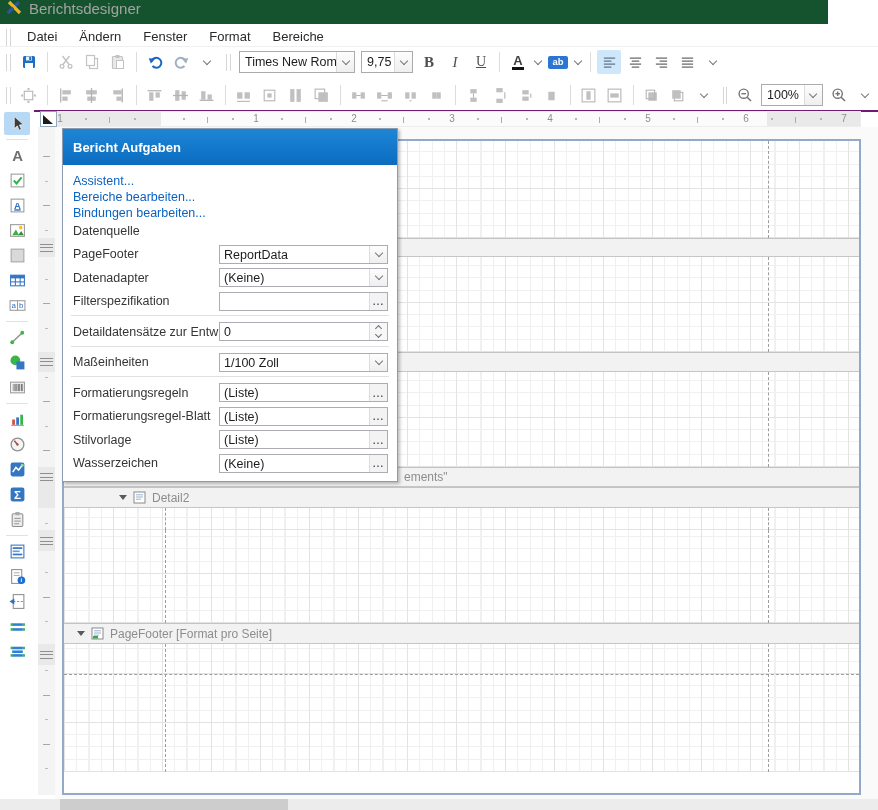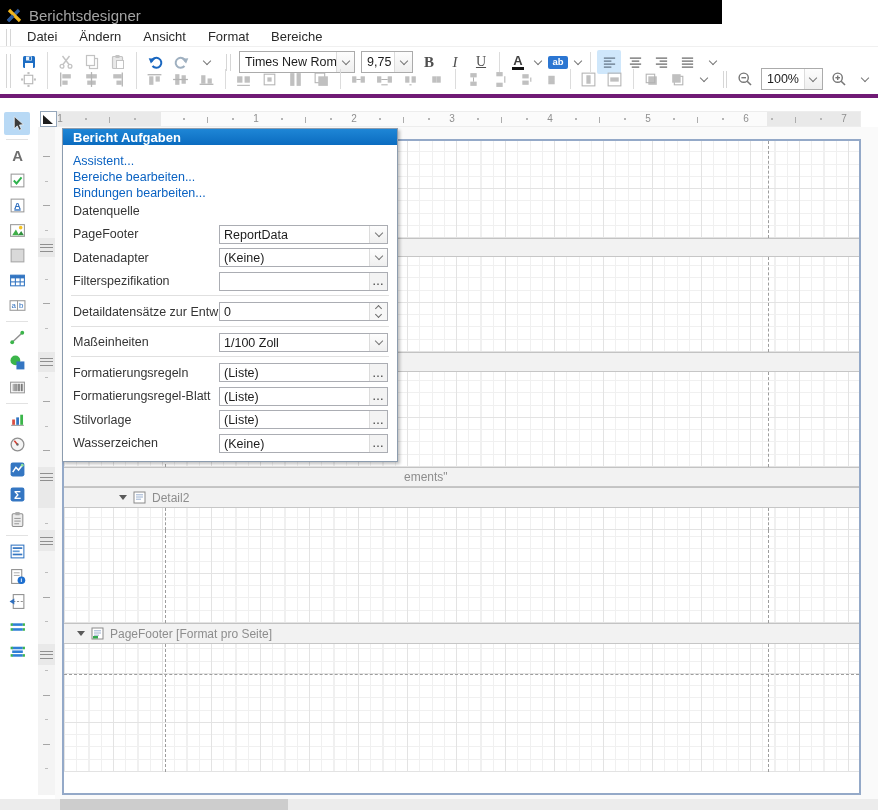--- a/index.html
+++ b/index.html
@@ -1,28 +1,28 @@
 <!DOCTYPE html>
 <html><head>
 <meta charset="utf-8">
 <style>
   html,body{margin:0;padding:0}
   body{width:878px;height:810px;position:relative;overflow:hidden;background:#fff;
        font-family:"Liberation Sans",sans-serif;-webkit-font-smoothing:antialiased}
   
-  .titlebar{position:absolute;left:0;top:0;width:722px;height:24px;background:#000000;display:flex;align-items:flex-end}
+  .titlebar{position:absolute;left:0;top:0;width:828px;height:24px;background:#14532d;display:flex;align-items:flex-start}
   .titlebar .appicon{margin:0 7px 0 6px;display:flex}
   .titlebar .title{font-size:15px;color:#a3a3a3}
   .menubar{position:absolute;left:0;top:24px;width:878px;height:22px;display:flex;align-items:flex-end;font-size:13px;color:#2a2a2a}
   .menu-item{padding:2px 11px;cursor:default}
   .grip{width:3px;height:17px;border-left:1px solid #d6d6d6;border-right:1px solid #d6d6d6;margin:0 5px 0 6px}
   
   .tb{position:absolute;left:0;width:878px;height:30px;display:flex;align-items:center}
   .tb1{top:46px;border-top:1px solid #f0f0f0}
-  .tb2{top:64px;border-bottom:4px solid #701a75}
+  .tb2{top:80px;border-bottom:2px solid #701a75}
   .tbtn{min-width:24px;height:24px;display:flex;align-items:center;justify-content:center;border-radius:2px;margin:0 1px}
   .tbtn.sel{background:#cfe7fb}
   .tsep{width:1px;height:20px;background:#dcdcdc;margin:0 5px}
   .chev{width:5px;height:5px;border-right:1.6px solid #777;border-bottom:1.6px solid #777;transform:rotate(45deg);margin-top:-3px}
   .tcombo{height:22px;border:1px solid #ababab;background:#fff;display:flex;align-items:stretch;box-sizing:border-box;margin:0 3px}
   .tcombo .val{font-size:12.5px;color:#1c1c1c;padding:3px 5px 0 5px;flex:1;white-space:nowrap;overflow:hidden}
   .cbtn{width:17px;border-left:1px solid #dcdcdc;background:linear-gradient(#fdfdfd,#efefef);display:flex;align-items:center;justify-content:center}
   .glyph-b{font-family:"Liberation Serif",serif;font-weight:bold;font-size:15px;color:#4f4f4f}
   .glyph-i{font-family:"Liberation Serif",serif;font-style:italic;font-size:15px;color:#4f4f4f}
   .glyph-u{font-family:"Liberation Serif",serif;font-size:14px;color:#4f4f4f;text-decoration:underline}
@@ -55,21 +55,21 @@
     repeating-linear-gradient(90deg,#f0f0f0 0 1px,transparent 1px 12.25px),
     repeating-linear-gradient(0deg,#f0f0f0 0 1px,transparent 1px 12.25px);background-color:#fff}
   .vdash{position:absolute;top:0;bottom:0;width:0;border-left:1px dashed #9d9d9d}
   .hdash{position:absolute;left:0;right:0;height:0;border-top:1px dashed #9d9d9d}
   .band-caption{position:relative;background:#f2f2f2;border-top:1px solid #c3c3c3;border-bottom:1px solid #c6c6c6;box-sizing:border-box;display:flex;align-items:center;color:#8d8d8d;font-size:12px;white-space:nowrap}
   .cap-tri{width:0;height:0;border-left:4px solid transparent;border-right:4px solid transparent;border-top:5px solid #5a5a5a;margin-right:6px}
   .cap-icon{margin-right:6px;display:flex}
   .cap-partial{position:absolute;font-size:12px;color:#8d8d8d}
   
   .spanel{position:absolute;left:62px;top:128px;width:336px;background:#fff;border:1px solid #8c9cae;box-shadow:2px 2px 3px rgba(0,0,0,.25);box-sizing:border-box;z-index:8}
-  .sp-header{height:16px;background:linear-gradient(#1e86d6,#0b6cc0);color:#fff;font-size:13px;font-weight:bold;display:flex;align-items:center;padding-left:10px}
+  .sp-header{height:36px;background:linear-gradient(#1e86d6,#0b6cc0);color:#fff;font-size:13px;font-weight:bold;display:flex;align-items:center;padding-left:10px}
   .sp-links{padding:8px 0 0 10px}
   .sp-link{display:block;font-size:12.5px;line-height:16px;color:#0a62c2;text-decoration:none;cursor:pointer}
   .sp-sep{height:1px;background:#e0e0e0;margin:4px 8px 6px 8px}
   .sp-row{display:flex;align-items:center;height:19px;margin:0 9px 4.5px 10px}
   .sp-label{flex:1;font-size:12.5px;color:#353535;white-space:nowrap;overflow:hidden}
   .ctl{width:169px;height:19px;border:1px solid #abadb3;background:#fff;display:flex;align-items:stretch;box-sizing:border-box;flex:none}
   .ctl .val{flex:1;font-size:12.5px;color:#1c1c1c;padding:2px 0 0 4px;white-space:nowrap;overflow:hidden}
   .ebtn{width:17px;border-left:1px solid #dcdcdc;background:#f3f3f3;color:#333;font-size:12px;display:flex;align-items:center;justify-content:center;line-height:0;letter-spacing:1px}
   .sbtn{width:17px;border-left:1px solid #dcdcdc;background:#f7f7f7;display:flex;flex-direction:column}
   .sbtn i{flex:1;display:flex;align-items:center;justify-content:center}
@@ -90,21 +90,21 @@
       <path d="M2 13 L7 7.5" stroke="#2b5797" stroke-width="3.2"></path>
     </svg>
   </span>
   <span class="title">Berichtsdesigner</span>
 </div>
 
 <div class="menubar">
   <span class="grip"></span>
   <span class="menu-item">Datei</span>
   <span class="menu-item">Ändern</span>
-  <span class="menu-item">Ansicht</span>
+  <span class="menu-item">Fenster</span>
   <span class="menu-item">Format</span>
   <span class="menu-item">Bereiche</span>
 </div>
 
 <div class="tb tb1">
   <span class="grip"></span>
   <span class="tbtn">
     <svg width="16" height="16" viewBox="0 0 16 16">
         <rect x="2" y="2" width="12" height="12" rx="1.5" fill="#1e6ec4"></rect>
         <rect x="5" y="2.5" width="6" height="4" fill="#ffffff" opacity=".9"></rect>

